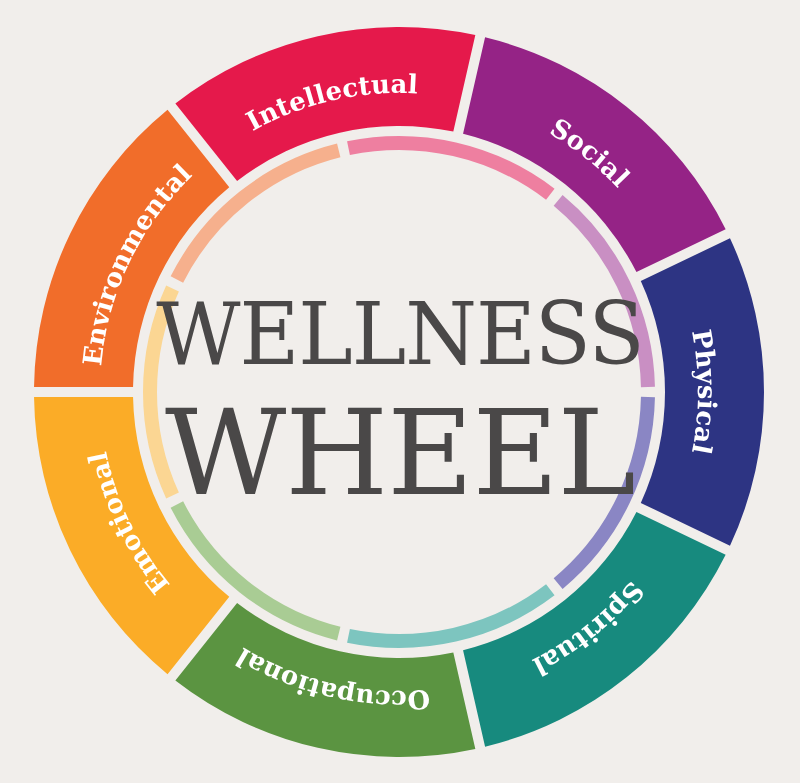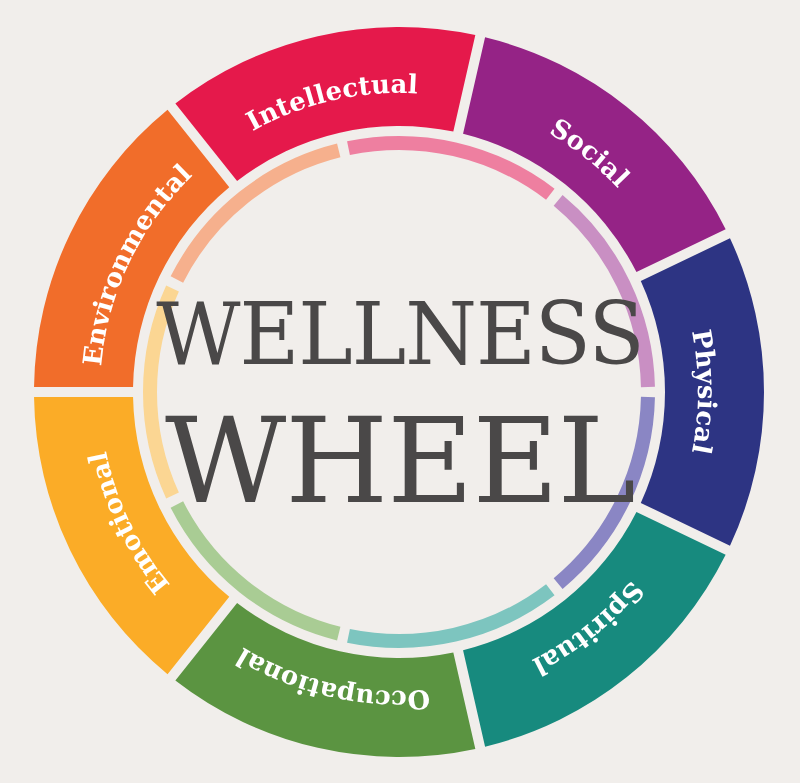--- a/index.html
+++ b/index.html
@@ -26,21 +26,21 @@
     font-weight: 200;
   }
   .title-line1 {
     top: 287px;
     font-size: 82px;
     letter-spacing: -1px;
     transform: scaleY(1.05);
     -webkit-text-stroke: 0px;
   }
   .title-line2 {
-    top: 392px;
+    top: 384px;
     font-size: 118px;
     letter-spacing: -1px;
   }
   .thin {
     font-family: "DejaVu Serif", serif;
     font-weight: normal;
   }
 </style>
 </head>
 <body>

